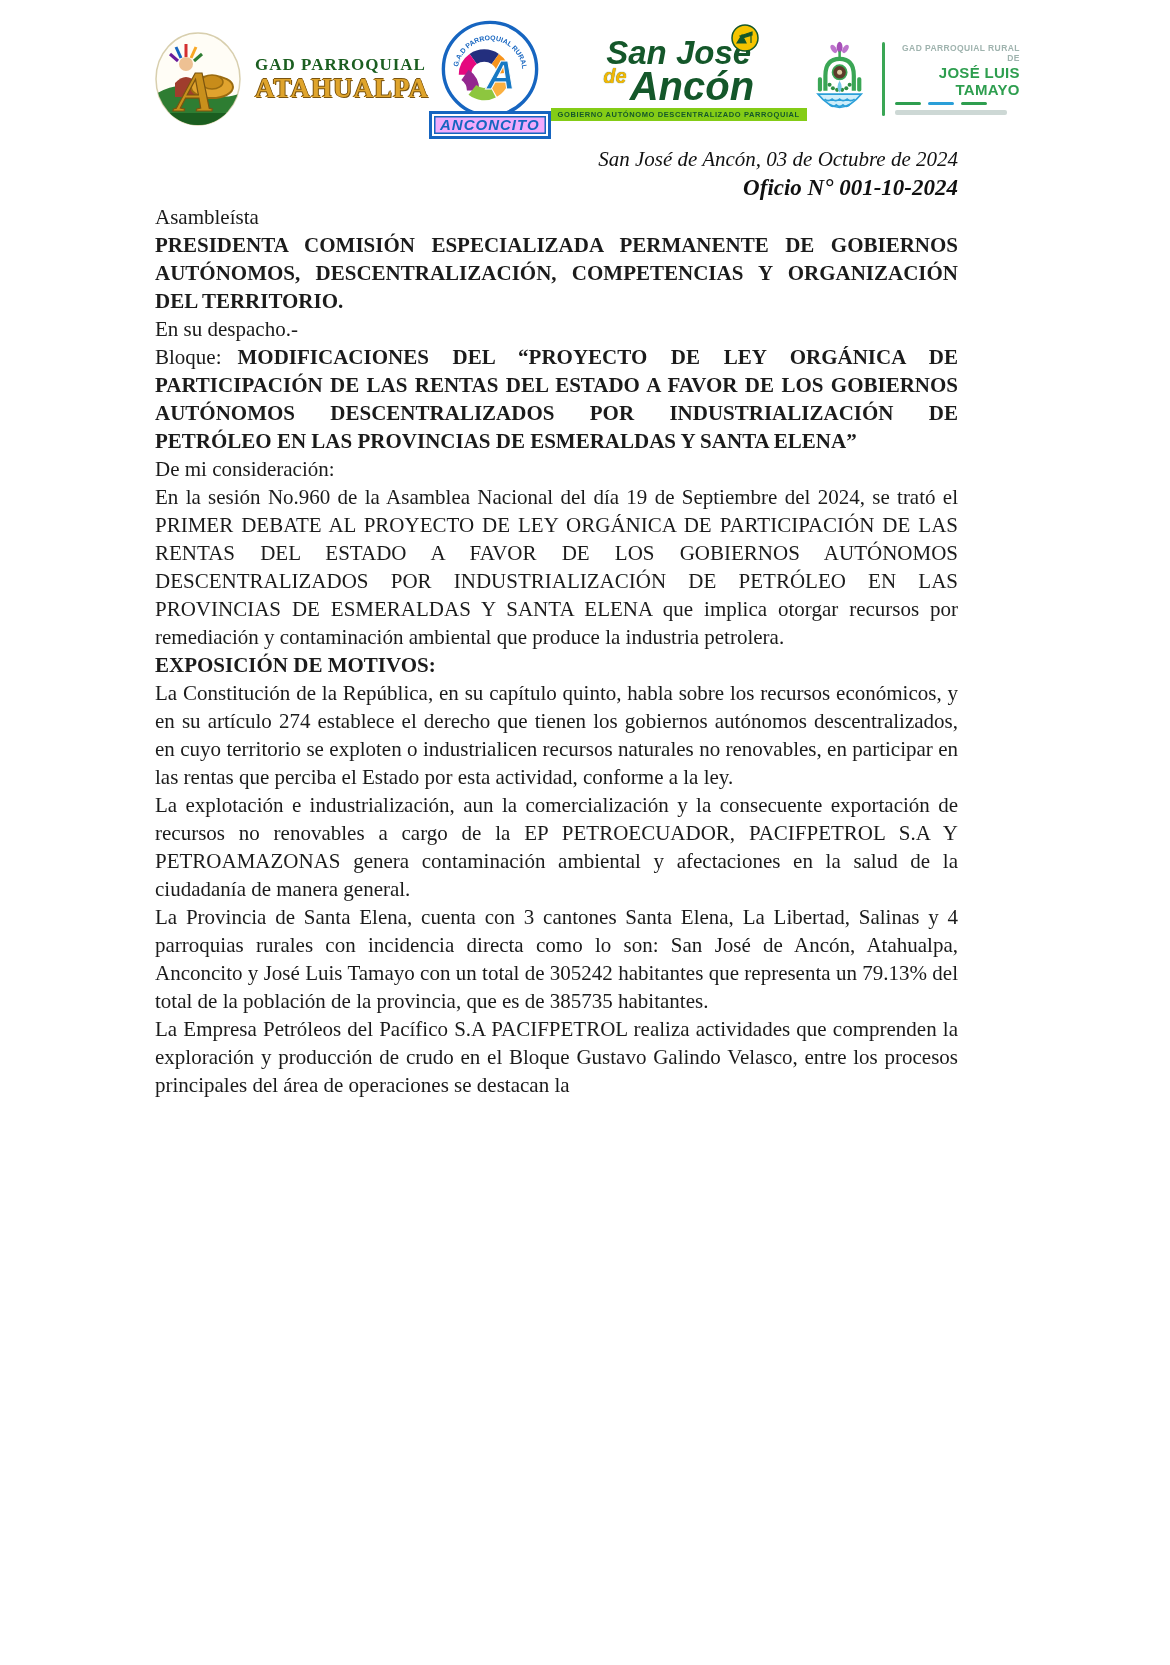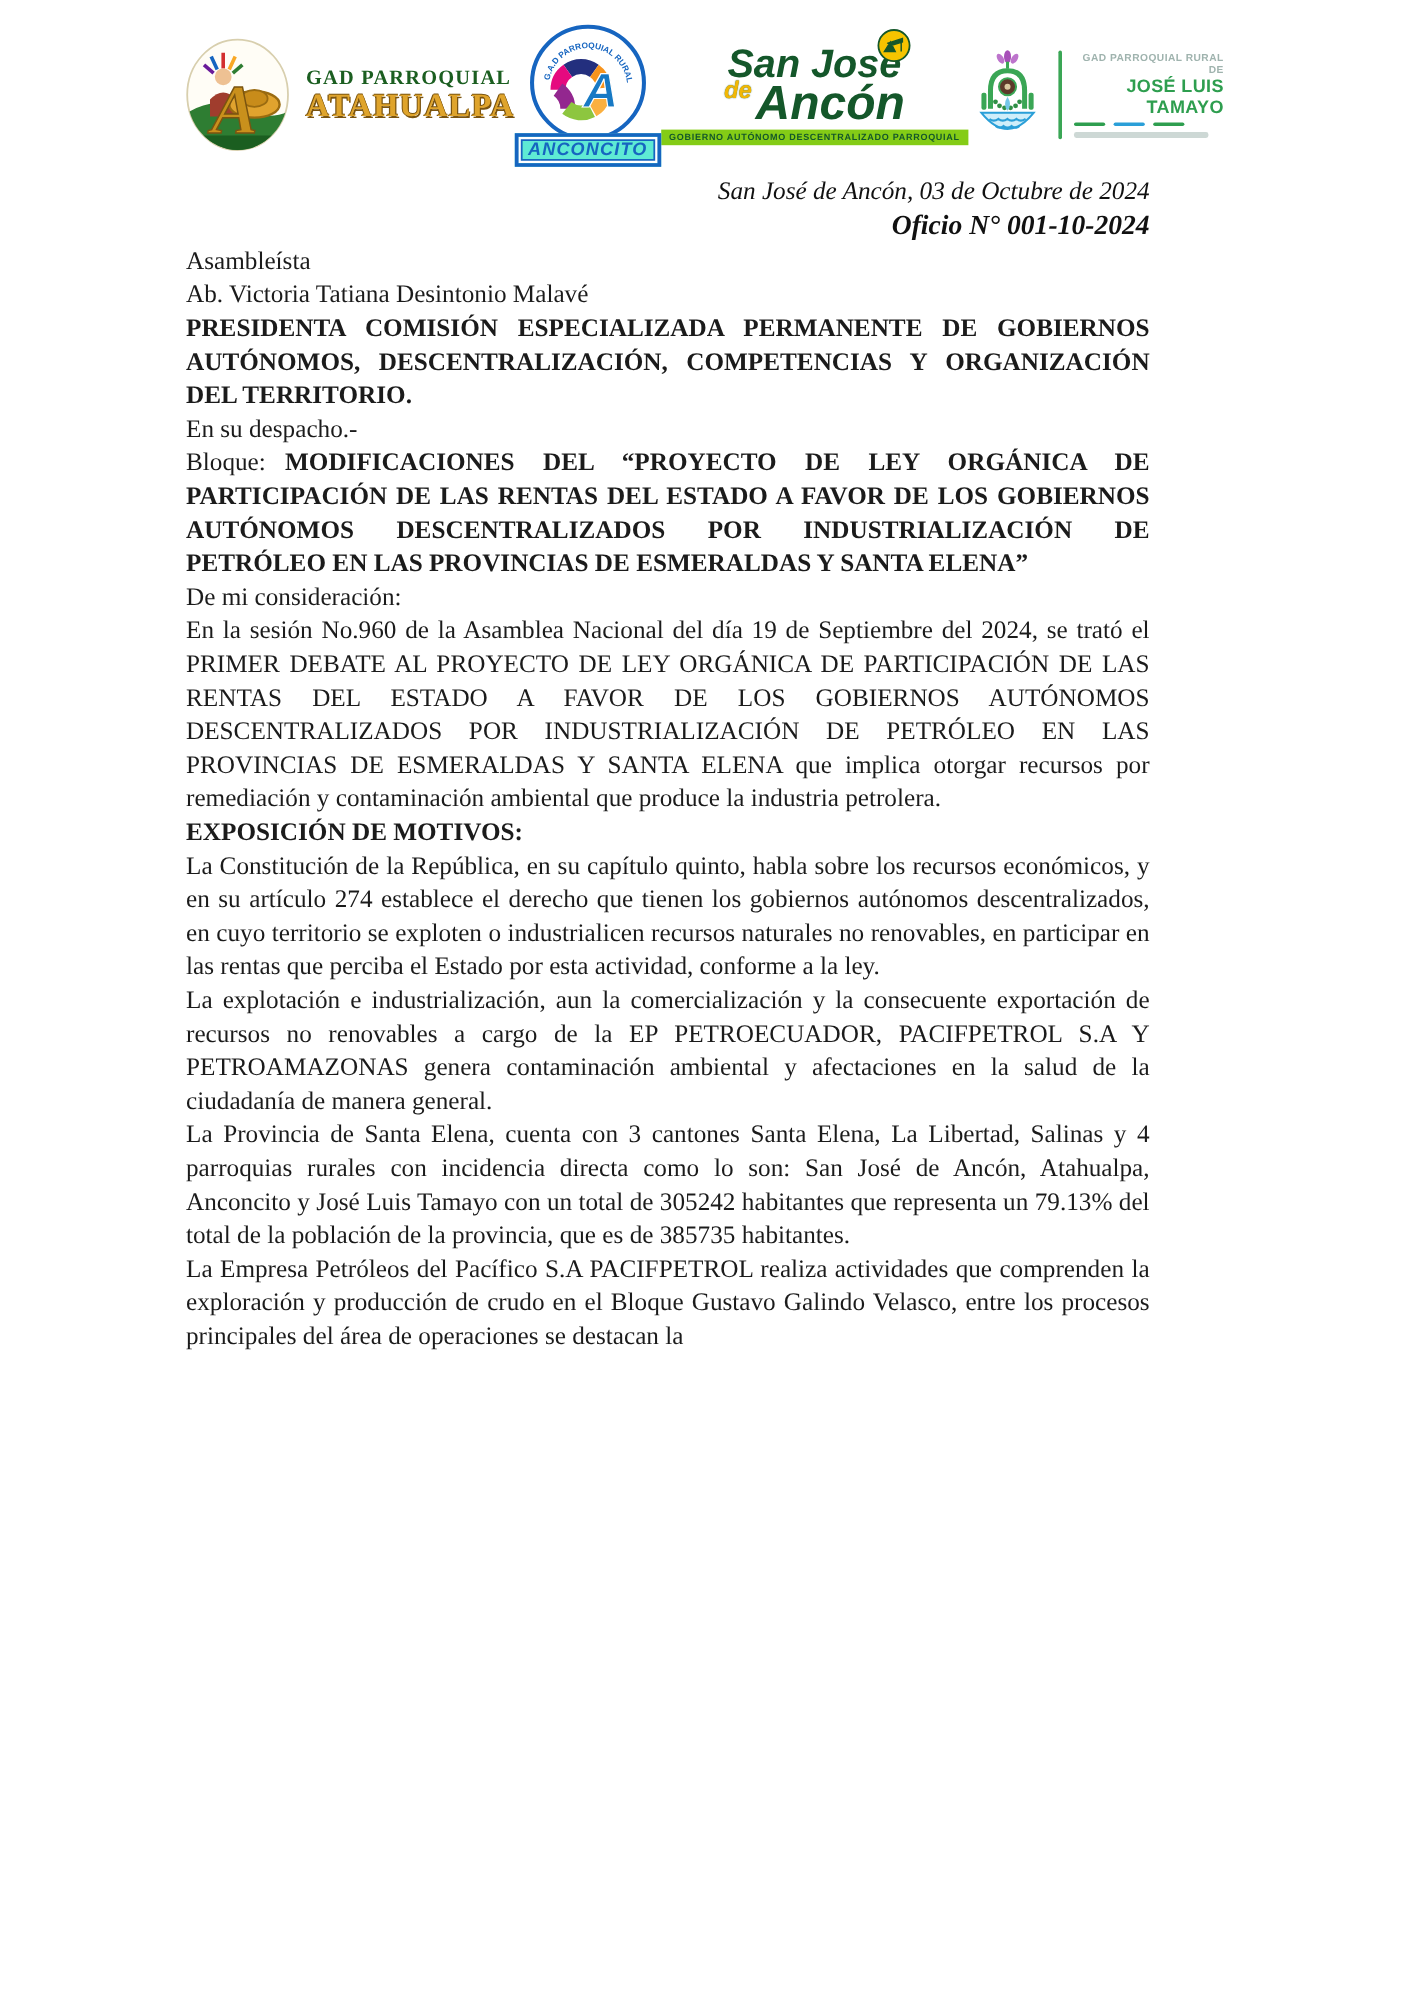--- a/index.html
+++ b/index.html
@@ -34,21 +34,21 @@
   .atah-l2{
     font-family:"Liberation Serif",serif;
     font-weight:bold;font-size:27px;letter-spacing:1px;color:#dfa42c;
     text-shadow:1px 1px 0 #7a5410, -1px 0 0 #7a5410, 0 -1px 0 #7a5410;
   }
 
   
   .logo-anconcito{flex-direction:column;align-items:center;}
   .anc-banner{
     margin-top:-8px;
-    background:#5eead4;
+    background:#f0abfc;
     border:3px solid #1665c0;
     box-shadow:inset 0 0 0 2px #ffffff, inset 0 0 0 3.5px #1665c0;
     color:#1665c0;
     font-weight:bold;font-style:italic;
     font-size:15px;letter-spacing:1px;
     padding:2px 8px 3px 8px;
     z-index:2;
   }
 
   
@@ -219,21 +219,20 @@
 
   <div class="dateblock">
     <div class="date-line">San José de Ancón, 03 de Octubre de 2024</div>
     <div class="oficio-line">Oficio N° 001-10-2024</div>
   </div>
 
   <main class="content">
 
     <div class="block recipient">
       <div>Asambleísta</div>
-      <div>Ab. Victoria Tatiana Desintonio Malavé</div>
       <div class="bold just">PRESIDENTA COMISIÓN ESPECIALIZADA PERMANENTE DE GOBIERNOS AUTÓNOMOS, DESCENTRALIZACIÓN, COMPETENCIAS Y ORGANIZACIÓN DEL TERRITORIO.</div>
       <div>En su despacho.-</div>
     </div>
 
     <p class="just subject"><span class="subject-label">Bloque:</span><strong class="subject-text">MODIFICACIONES DEL “PROYECTO DE LEY ORGÁNICA DE PARTICIPACIÓN DE LAS RENTAS DEL ESTADO A FAVOR DE LOS GOBIERNOS AUTÓNOMOS DESCENTRALIZADOS POR INDUSTRIALIZACIÓN DE PETRÓLEO EN LAS PROVINCIAS DE ESMERALDAS Y SANTA ELENA”</strong></p>
 
     <div class="block salutation">De mi consideración:</div>
 
     <p class="just p1">En la sesión No.960 de la Asamblea Nacional del día 19 de Septiembre del 2024, se trató el PRIMER DEBATE AL PROYECTO DE LEY ORGÁNICA DE PARTICIPACIÓN DE LAS RENTAS DEL ESTADO A FAVOR DE LOS GOBIERNOS AUTÓNOMOS DESCENTRALIZADOS POR INDUSTRIALIZACIÓN DE PETRÓLEO EN LAS PROVINCIAS DE ESMERALDAS Y SANTA ELENA que implica otorgar recursos por remediación y contaminación ambiental que produce la industria petrolera.</p>
 

